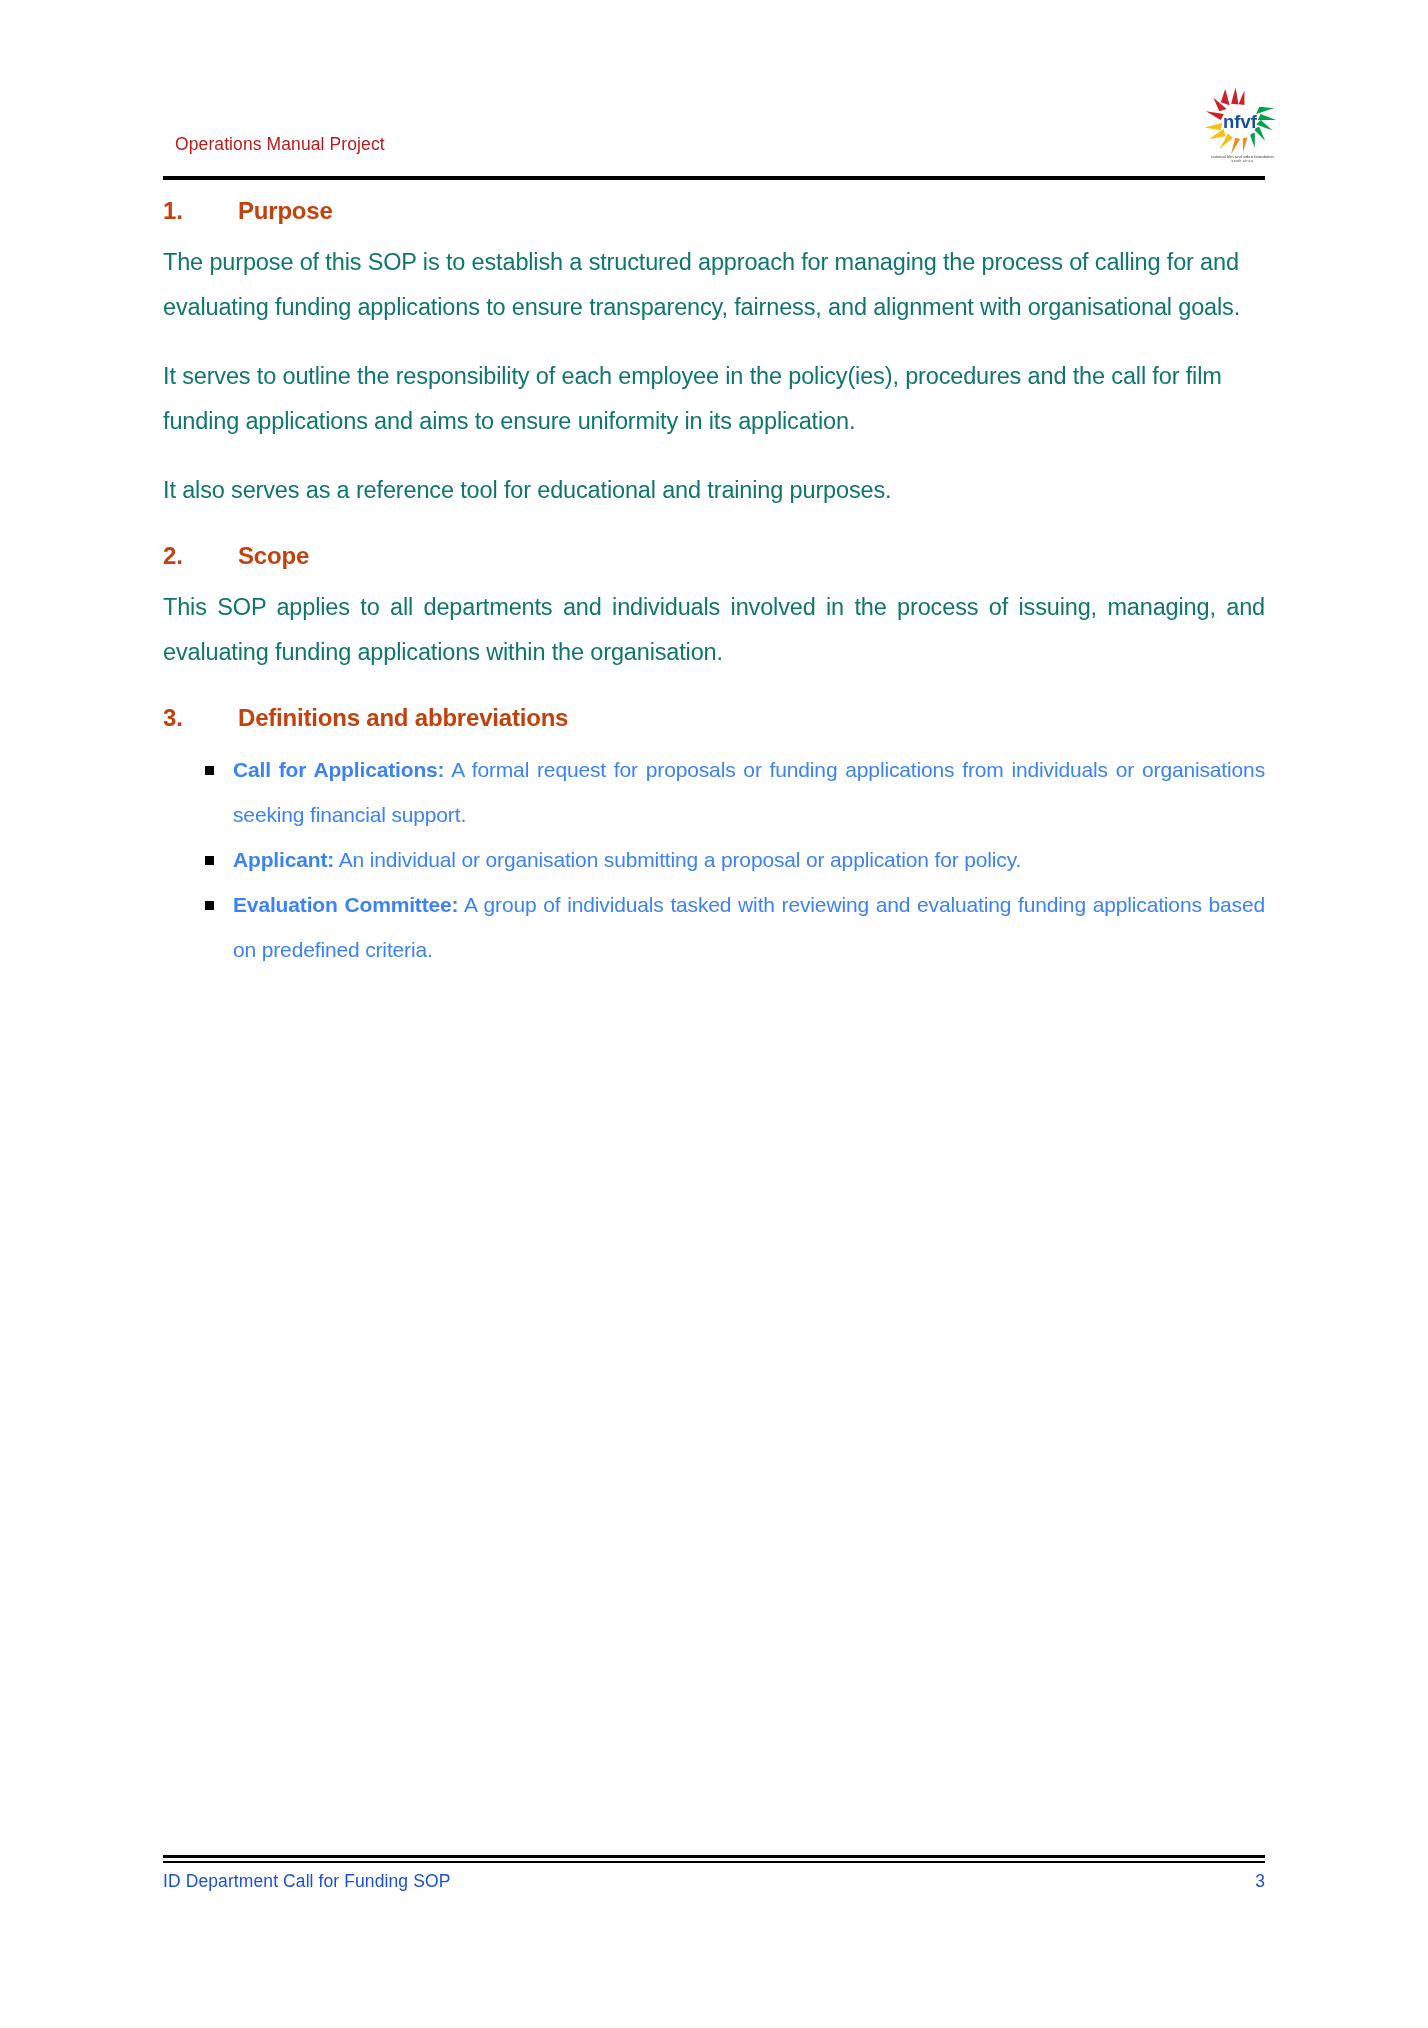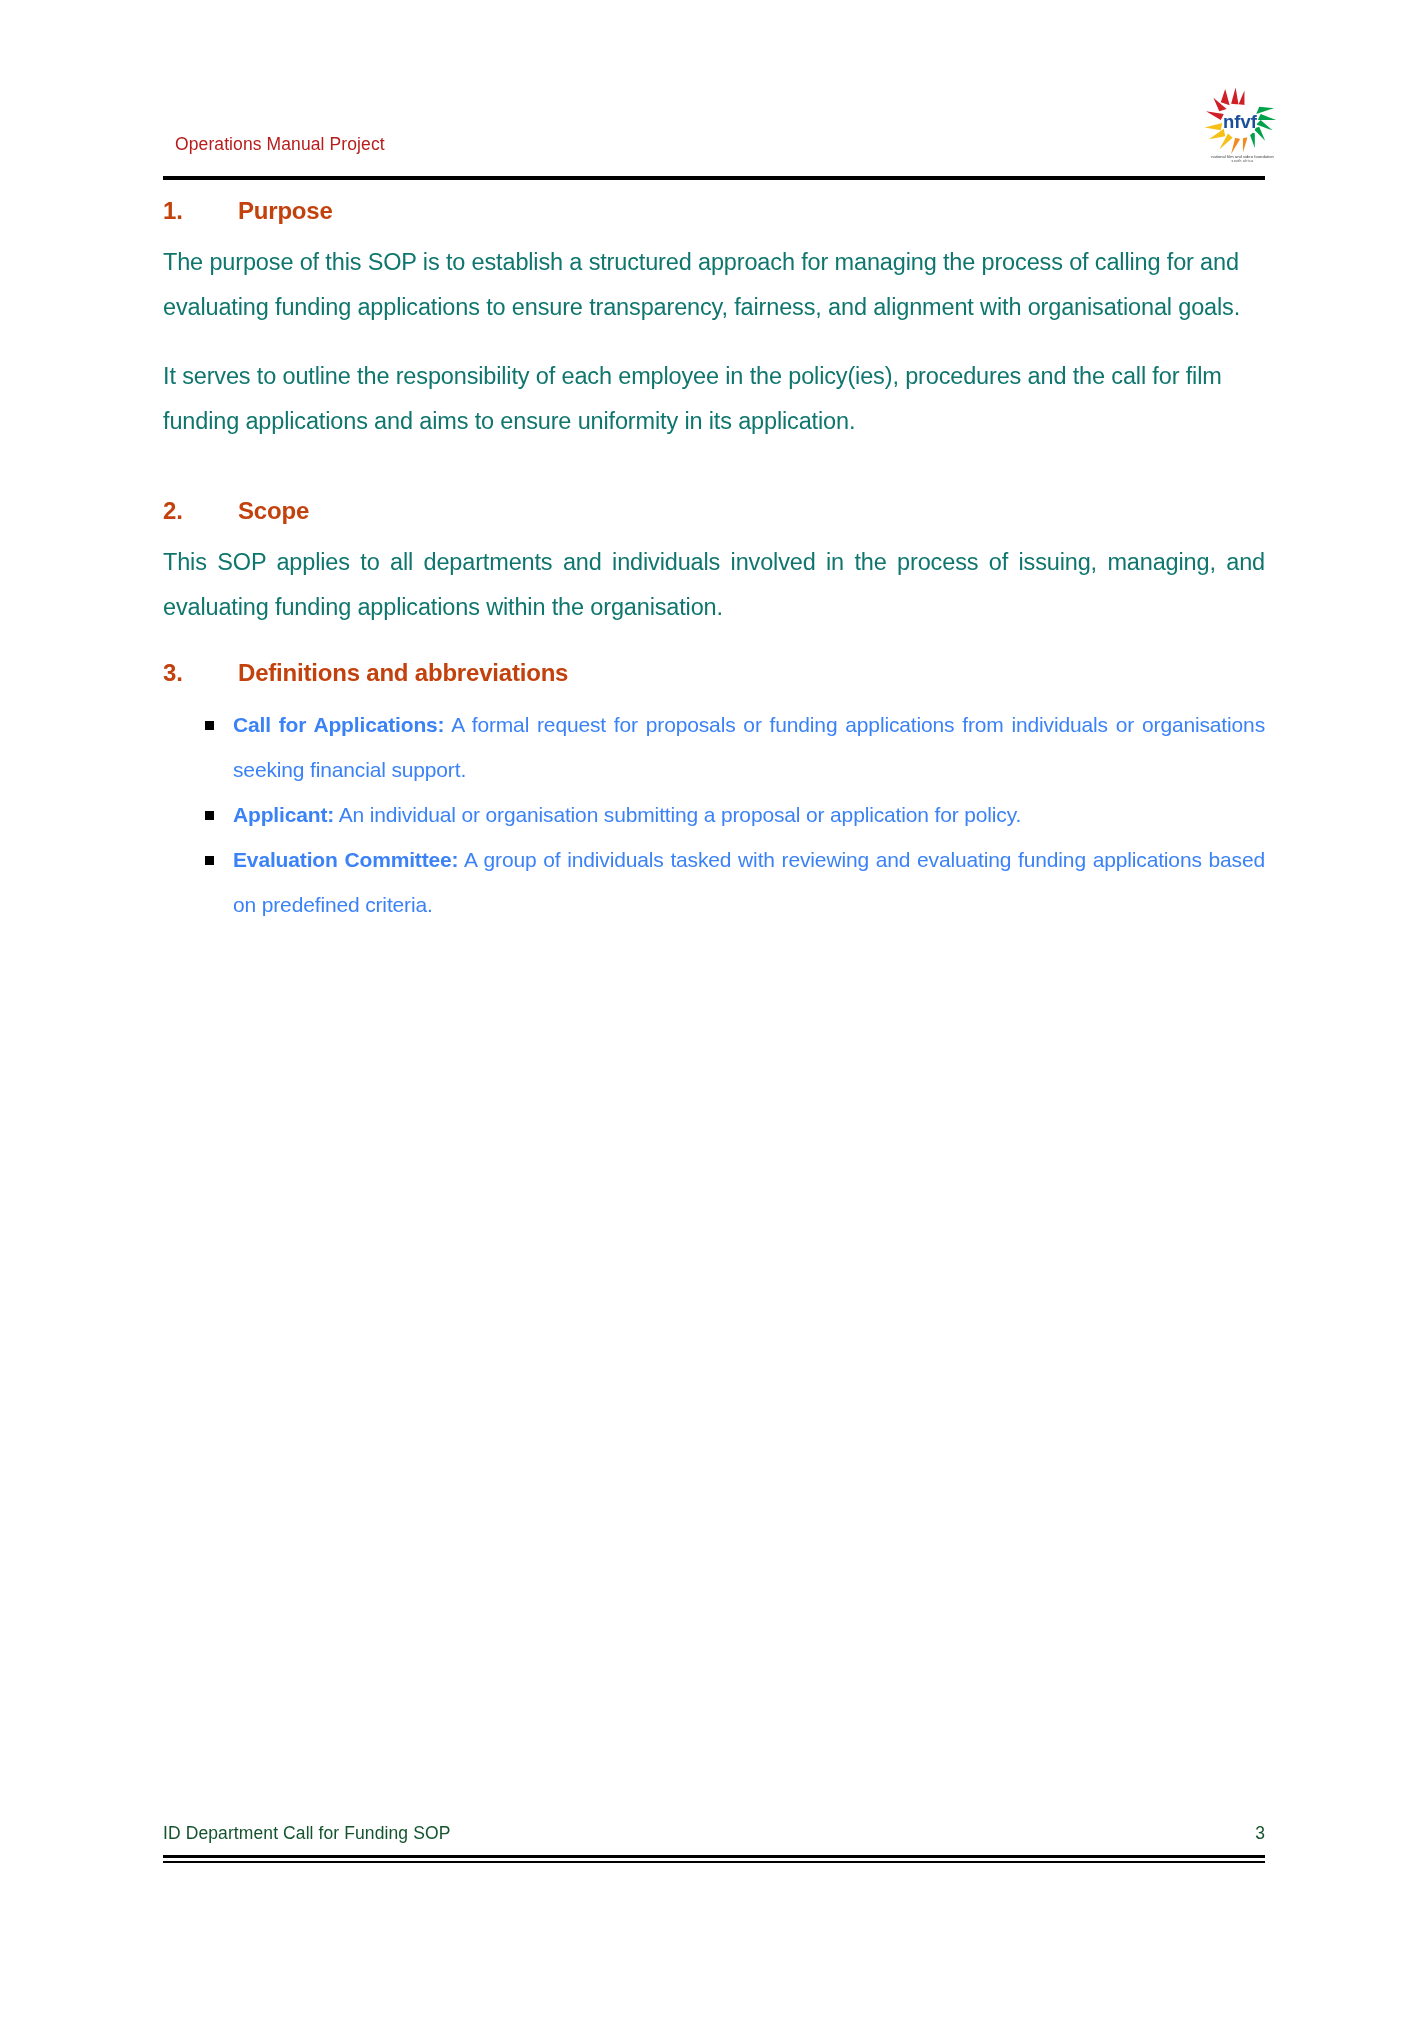--- a/index.html
+++ b/index.html
@@ -162,29 +162,29 @@
     position: absolute;
     left: 163px;
     top: 1861px;
     width: 1102px;
     height: 0;
     border-top: 2px solid #000000;
   }
   .footer {
     position: absolute;
     left: 163px;
-    top: 1821px;
+    top: 1869px;
     width: 1102px;
     display: flex;
     justify-content: space-between;
     align-items: baseline;
     font-size: 17.5px;
     line-height: 24px;
     letter-spacing: 0.1px;
-    color: #14532d;
+    color: #1d4ed8;
   }
 </style>
 </head>
 <body>
 
 <div class="page">
 
   <div class="header">
     <div class="header-inner">
       <div class="header-title">Operations Manual Project</div>
@@ -237,20 +237,21 @@
   <div class="content">
 
     <h2 class="heading">
       <span class="num">1.</span><span>Purpose</span>
     </h2>
     <div class="sp-after-h"></div>
     <p class="para">The purpose of this SOP is to establish a structured approach for managing the process of calling for and evaluating funding applications to ensure transparency, fairness, and alignment with organisational goals.</p>
     <div class="sp-para"></div>
     <p class="para">It serves to outline the responsibility of each employee in the policy(ies), procedures and the call for film funding applications and aims to ensure uniformity in its application.</p>
     <div class="sp-para"></div>
+    <p class="para">It also serves as a reference tool for educational and training purposes.</p>
 
     <div class="sp-before-h"></div>
 
     <h2 class="heading">
       <span class="num">2.</span><span>Scope</span>
     </h2>
     <div class="sp-after-h"></div>
     <p class="para justify">This SOP applies to all departments and individuals involved in the process of issuing, managing, and evaluating funding applications within the organisation.</p>
 
     <div class="sp-before-h"></div>

